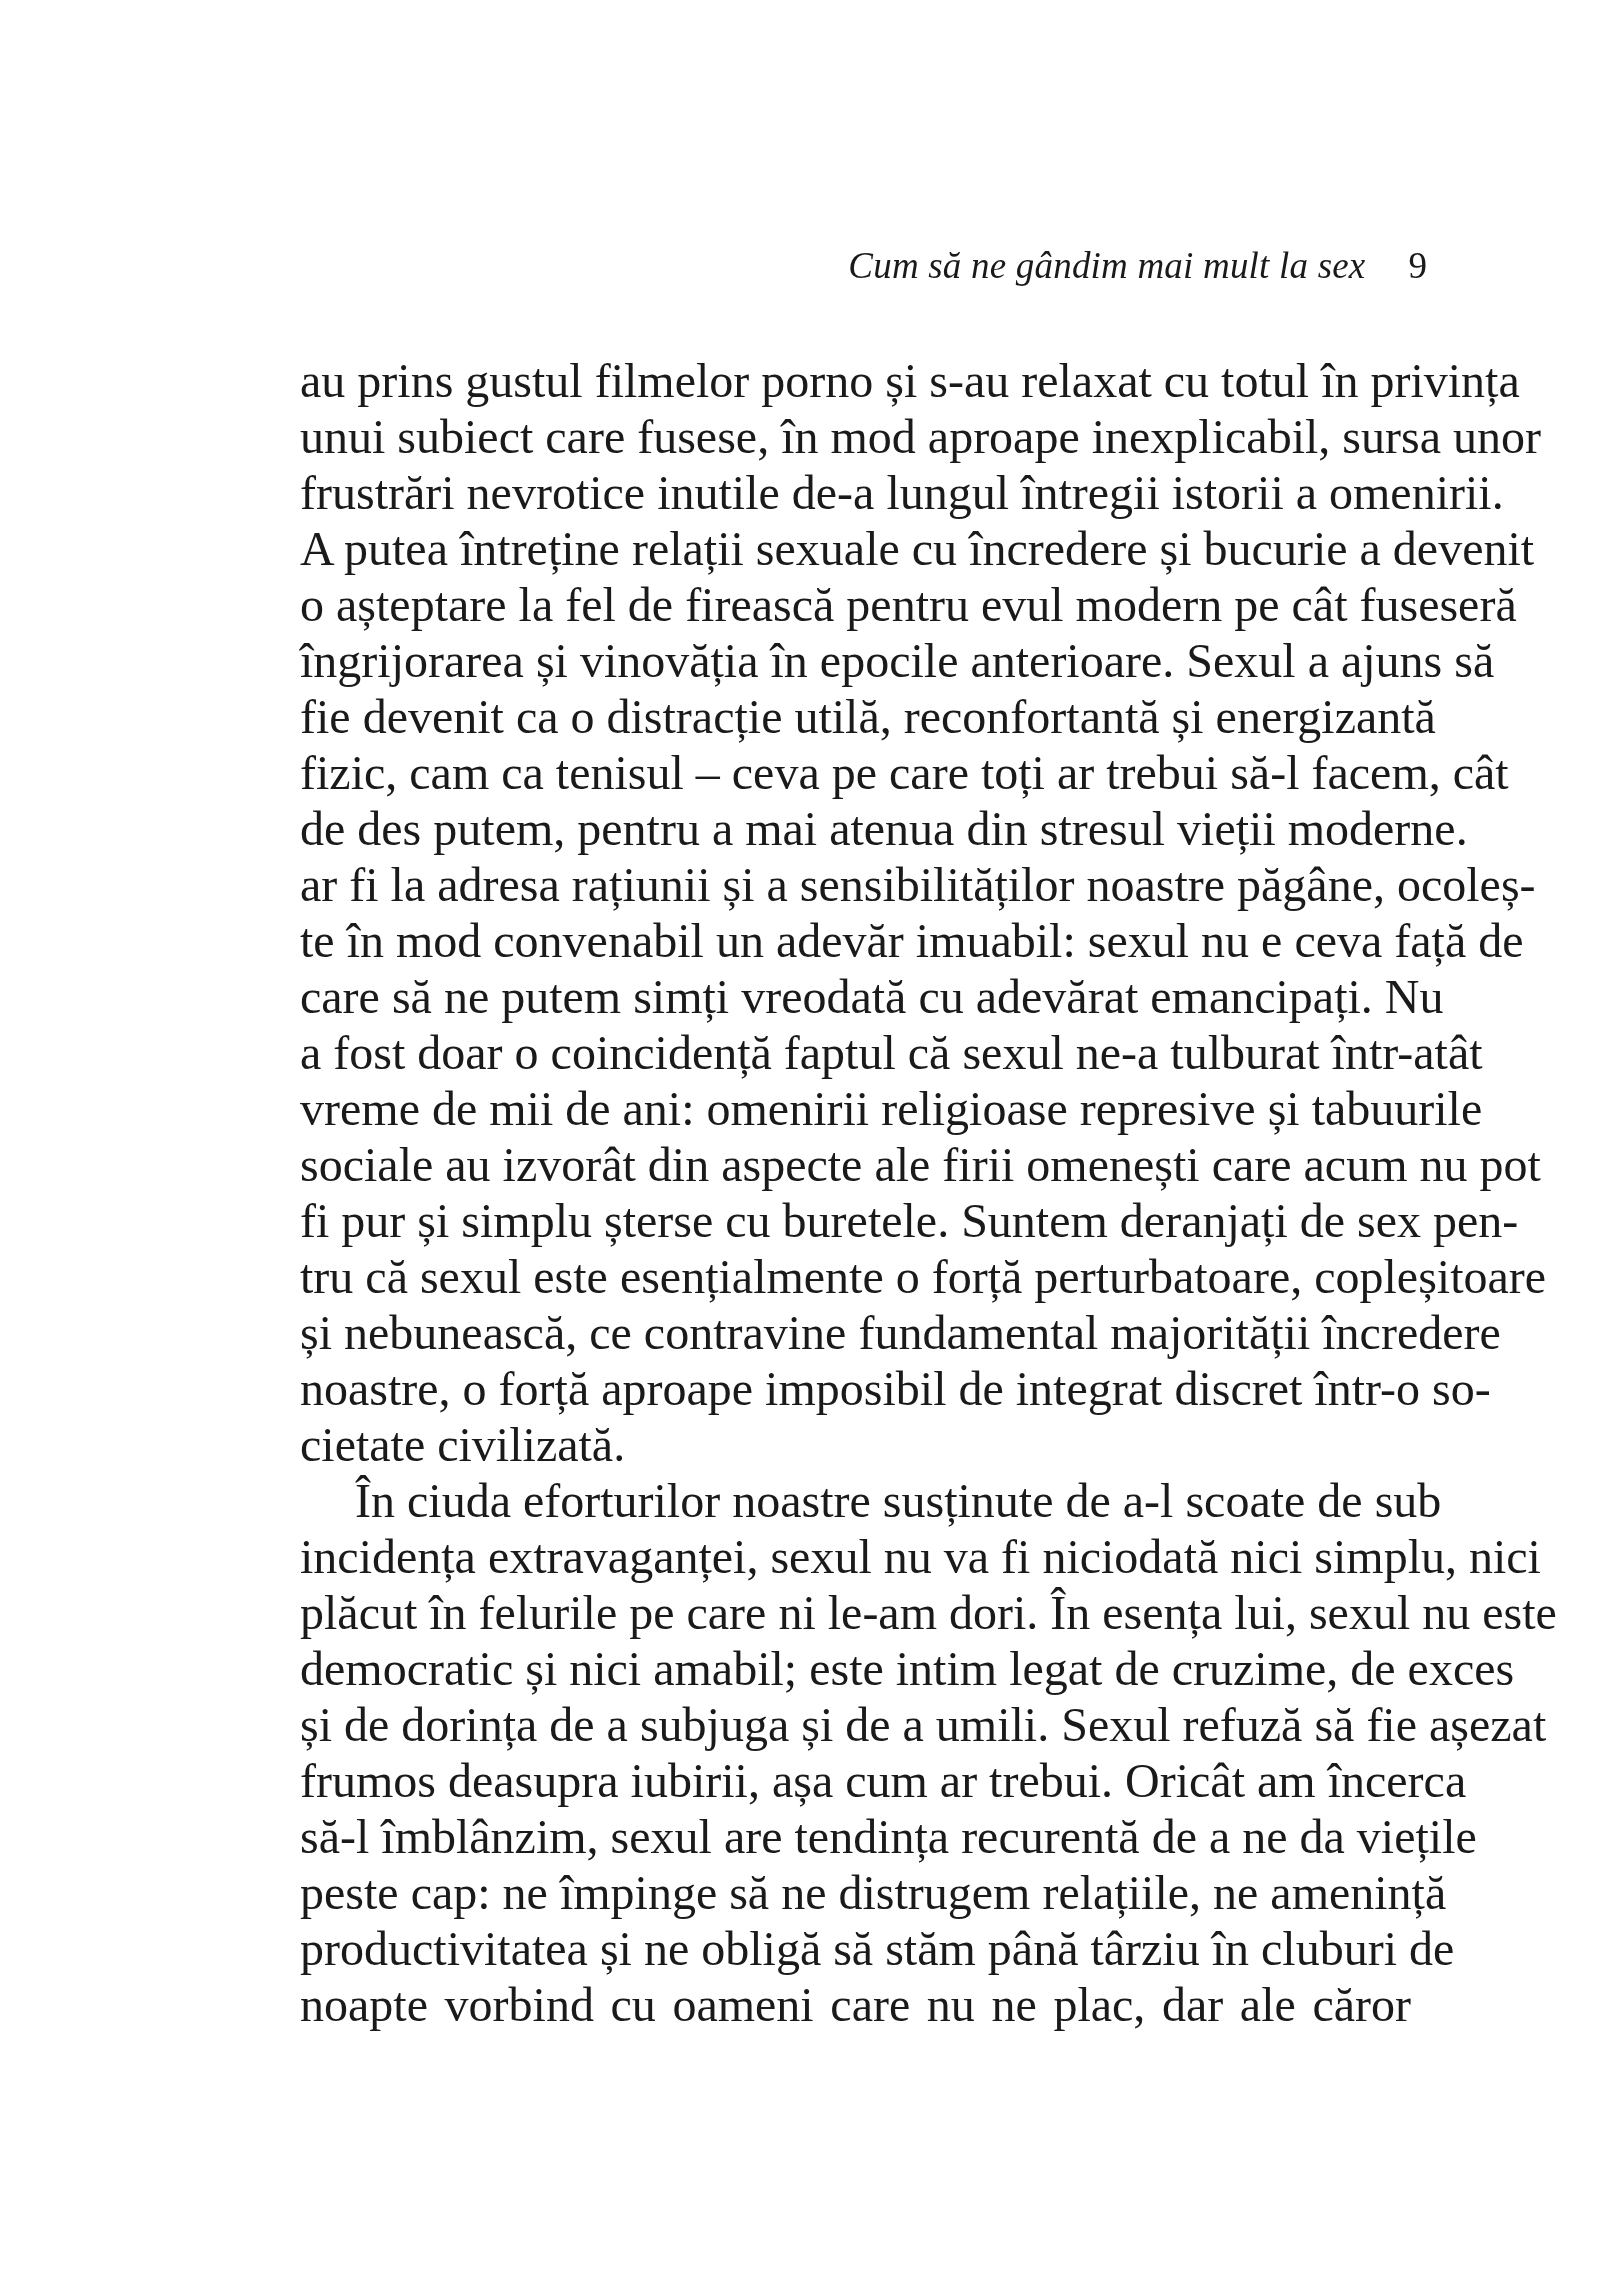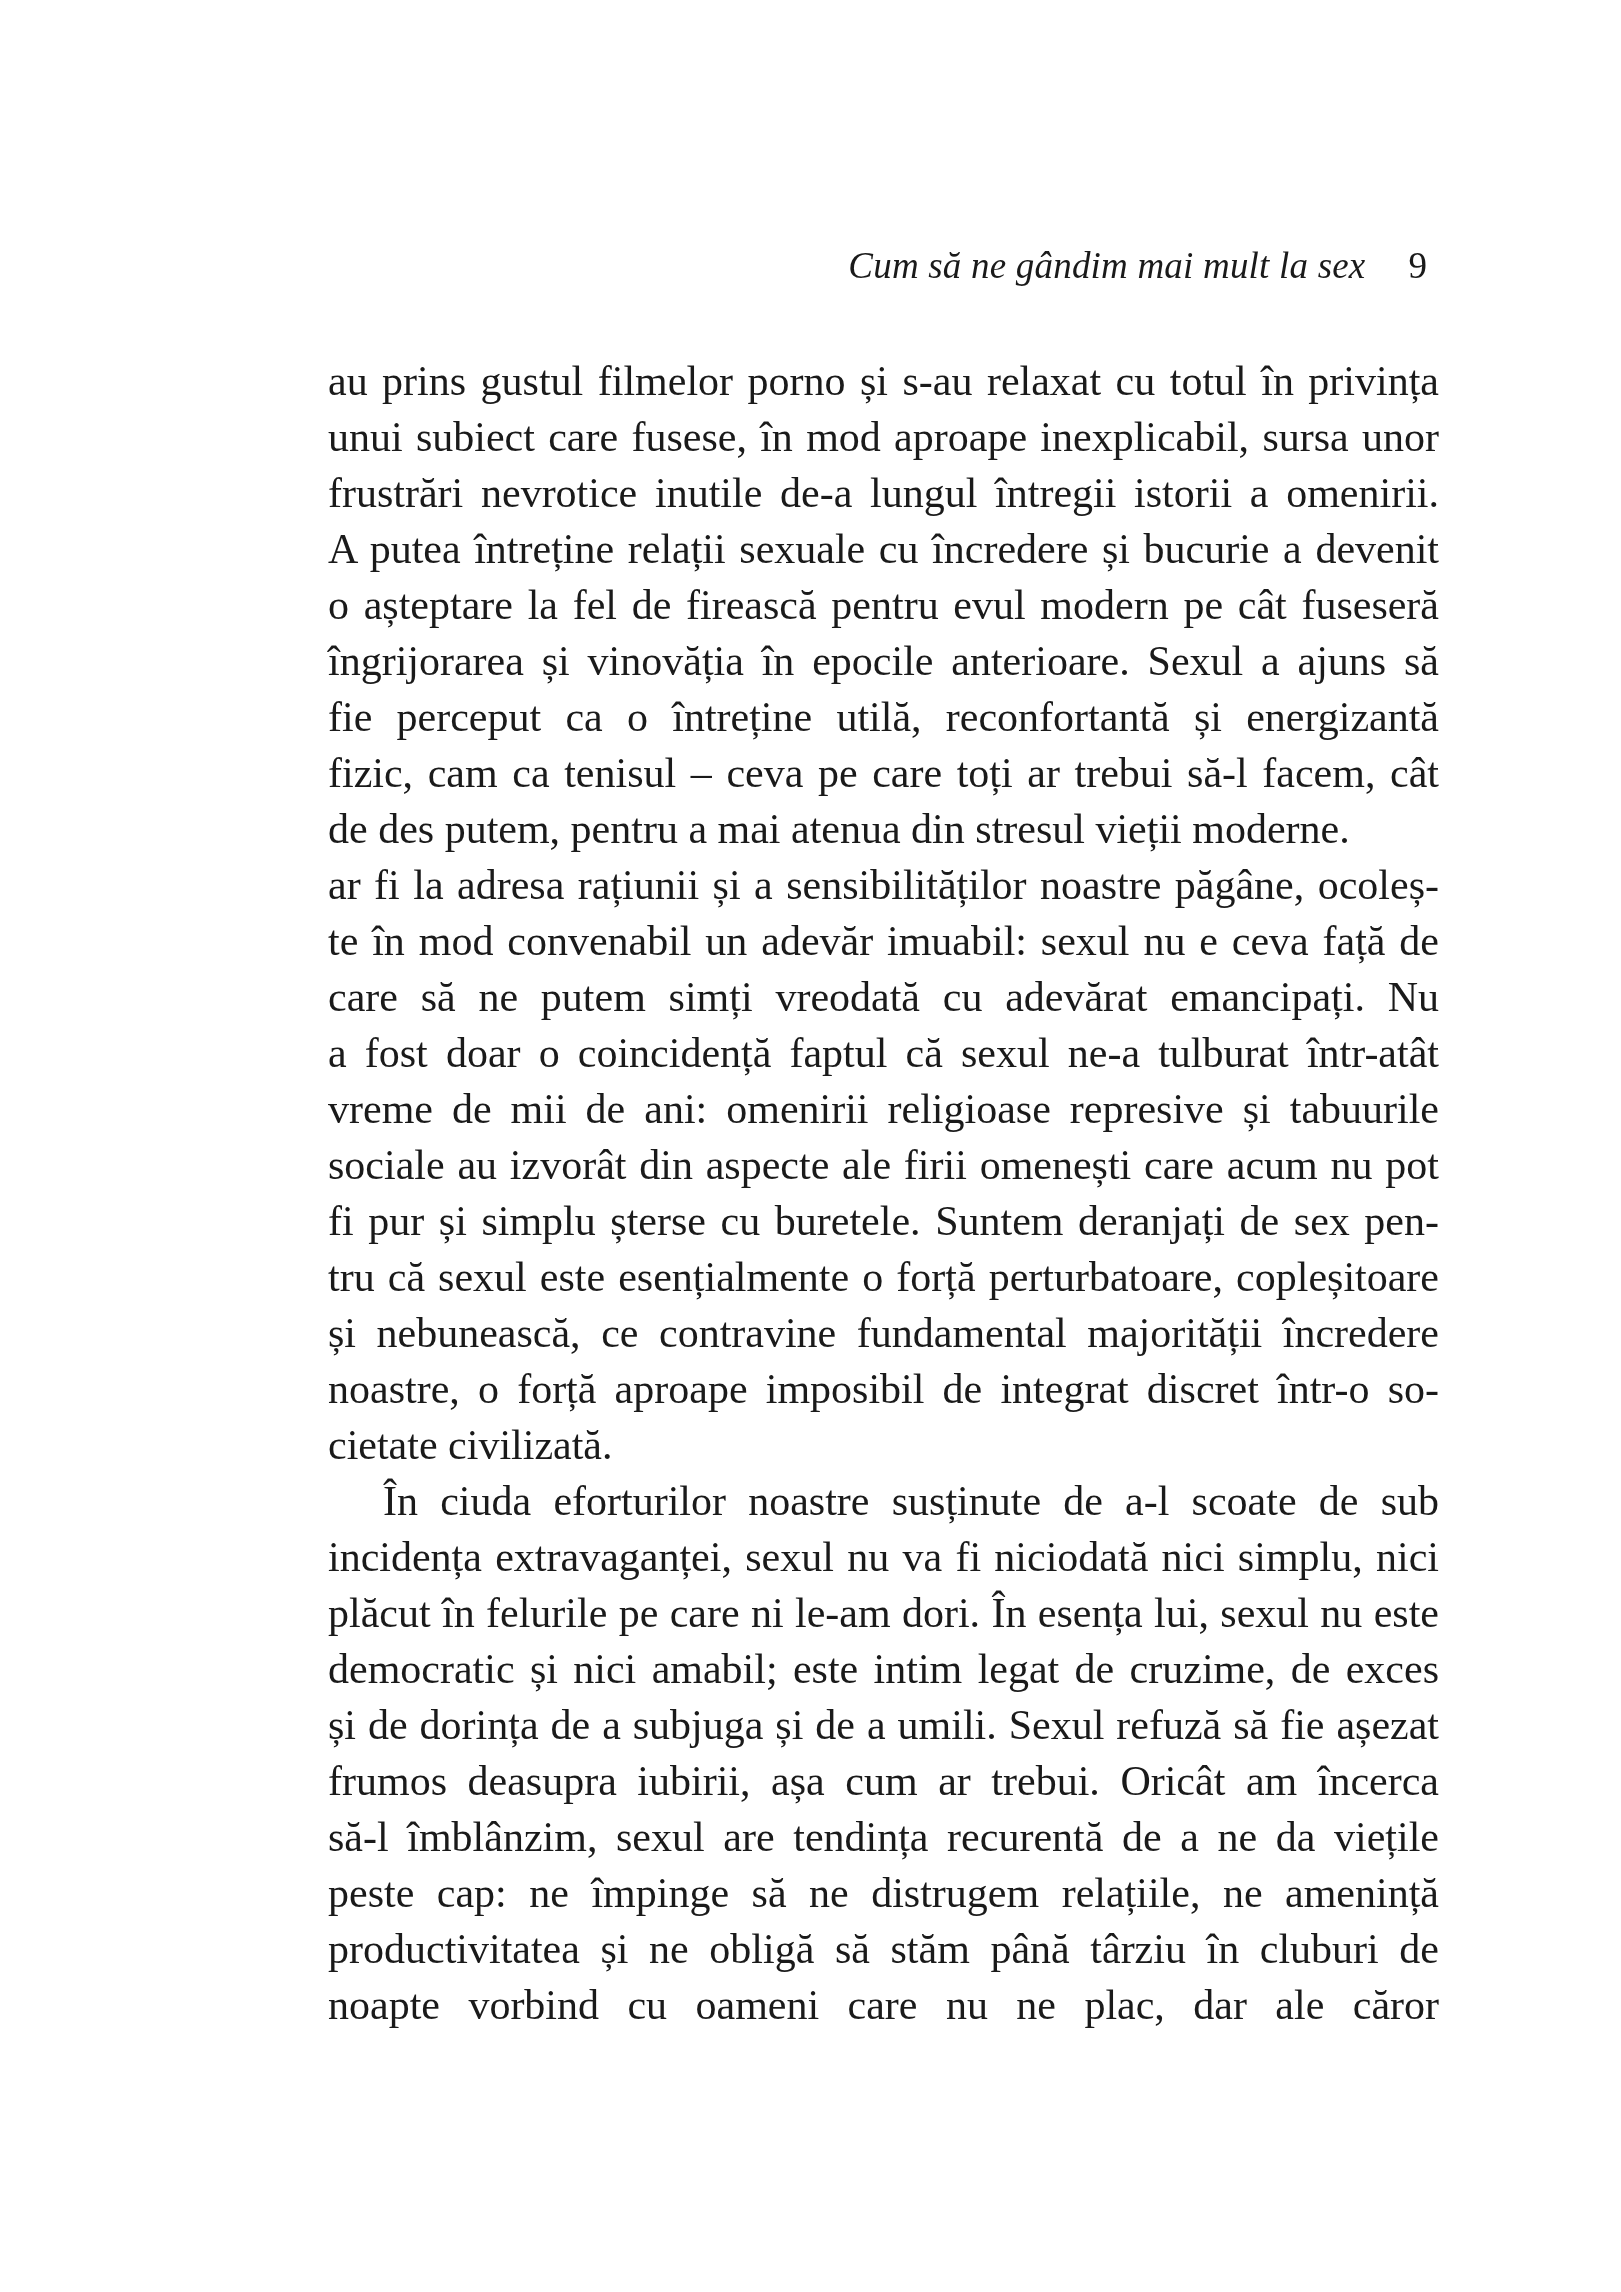--- a/index.html
+++ b/index.html
@@ -37,23 +37,23 @@
       font-style: italic;
       letter-spacing: 0.2px;
     }
     .page-number {
       margin-left: 43px;
       font-style: normal;
     }
     .body-text {
       position: absolute;
       top: 353px;
-      left: 328px;
+      left: 300px;
       width: 1111px;
-      font-size: 42px;
+      font-size: 48px;
       line-height: 56px;
       font-family: Liberation Serif, serif;
     }
     .line {
       display: block;
       white-space: nowrap;
       text-align: justify;
       text-align-last: justify;
       height: 56px;
     }
@@ -76,21 +76,21 @@
 
   <div class="body-text">
 
     <div>
       <span class="line">au prins gustul filmelor porno și s-au relaxat cu totul în privința</span>
       <span class="line">unui subiect care fusese, în mod aproape inexplicabil, sursa unor</span>
       <span class="line">frustrări nevrotice inutile de-a lungul întregii istorii a omenirii.</span>
       <span class="line">A putea întreține relații sexuale cu încredere și bucurie a devenit</span>
       <span class="line">o așteptare la fel de firească pentru evul modern pe cât fuseseră</span>
       <span class="line">îngrijorarea și vinovăția în epocile anterioare. Sexul a ajuns să</span>
-      <span class="line">fie perceput ca o întreține utilă, reconfortantă și energizantă</span>
+      <span class="line">fie devenit ca o distracție utilă, reconfortantă și energizantă</span>
       <span class="line">fizic, cam ca tenisul – ceva pe care toți ar trebui să-l facem, cât</span>
       <span class="line last">de des putem, pentru a mai atenua din stresul vieții moderne.</span>
     </div>
 
     <div>
       <span class="line">ar fi la adresa rațiunii și a sensibilităților noastre păgâne, ocoleș-</span>
       <span class="line">te în mod convenabil un adevăr imuabil: sexul nu e ceva față de</span>
       <span class="line">care să ne putem simți vreodată cu adevărat emancipați. Nu</span>
       <span class="line">a fost doar o coincidență faptul că sexul ne-a tulburat într-atât</span>
       <span class="line">vreme de mii de ani: omenirii religioase represive și tabuurile</span>

